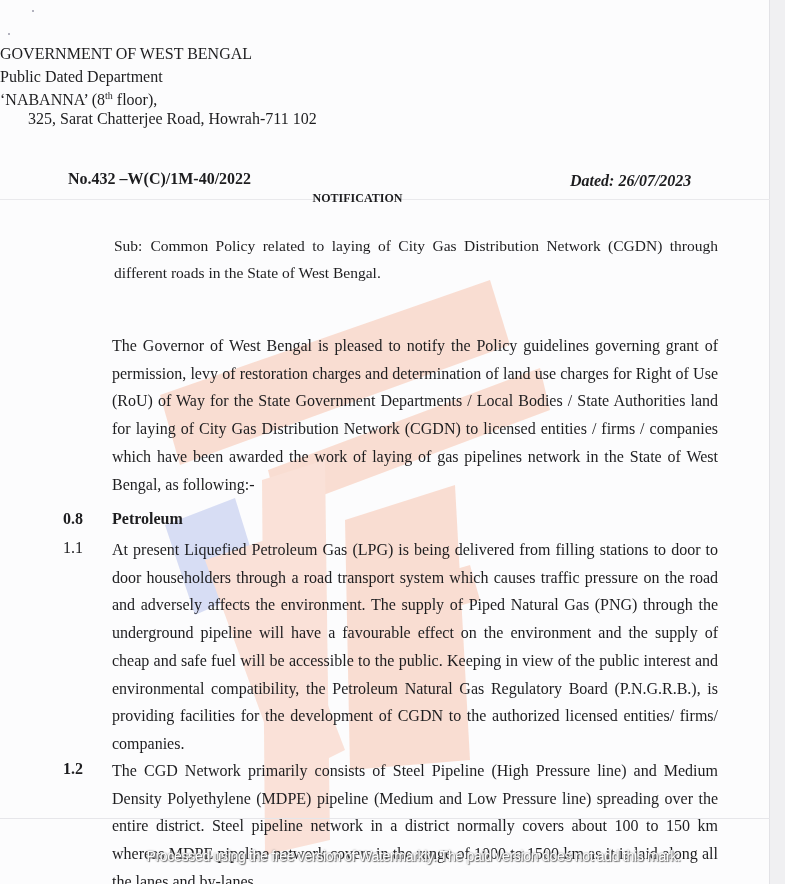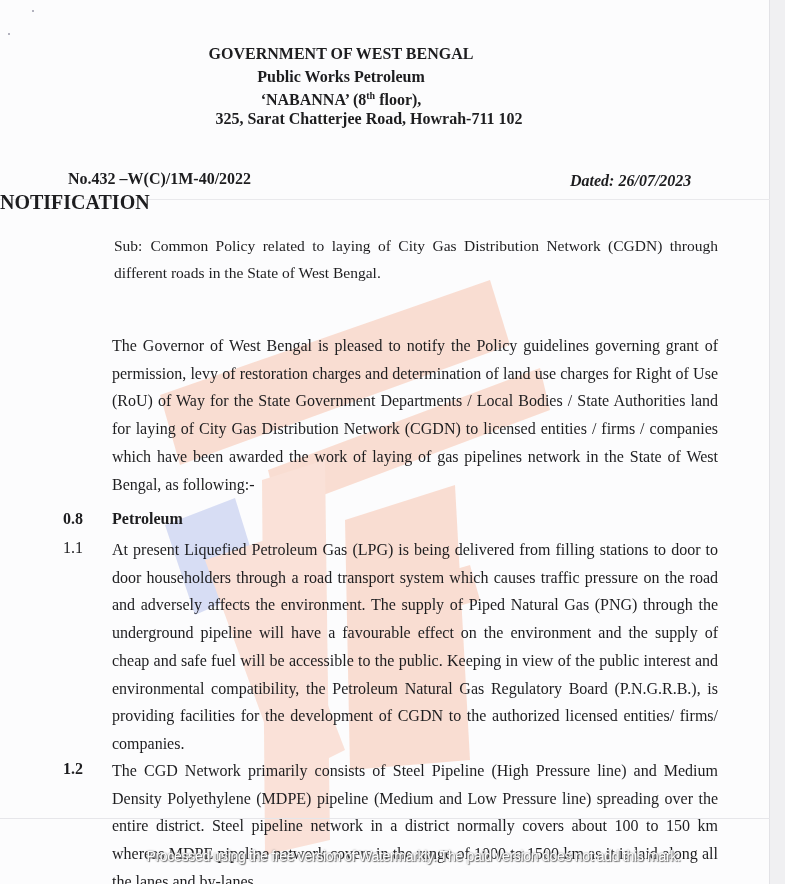--- a/index.html
+++ b/index.html
@@ -6,27 +6,27 @@
     body {
       width: 785px; height: 884px; overflow: hidden; position: relative;
       background: #fdfdfe;
       font-family: "Liberation Serif", "DejaVu Serif", serif;
       color: #1d1d1f;
     }
     .page { position: absolute; left: 0; top: 0; width: 770px; height: 884px; background: #fcfcfd; }
     .scroll-edge { position: absolute; right: 0; top: 0; width: 15px; height: 884px; background: #f0f0f2; border-left: 1px solid #e2e2e6; }
     .wm { position: absolute; pointer-events: none; }
     .wm svg { display: block; }
-    .header { position: absolute; left: 0; width: 682px; text-align: center; font-weight: bold; font-size: 16px; line-height: 24px; }
+    .header { position: absolute; left: 0; width: 682px; text-align: left; font-weight: normal; font-size: 16px; line-height: 24px; }
     .abs { position: absolute; }
     sup { font-size: 10px; line-height: 0; }
     .hrule { position: absolute; left: 0; width: 770px; height: 1px; background: #e9e9ec; }
     .ref { left: 68px; top: 170px; font-weight: bold; font-size: 16px; }
     .dated { left: 570px; top: 172px; font-weight: bold; font-size: 16px; font-style: italic; }
-    .notif { left: 0; width: 715px; text-align: left; top: 191px; font-weight: bold; font-size: 20px; }
+    .notif { left: 0; width: 715px; text-align: center; top: 191px; font-weight: bold; font-size: 12px; }
     .sub { left: 114px; top: 232px; width: 604px; font-weight: normal; font-size: 15.5px; line-height: 27px; text-align: justify; text-align-last: left; }
     .sub .subl { margin-right: 8px; }
     .para { left: 112px; width: 606px; font-size: 16px; line-height: 27.7px; text-align: justify; }
     .intro { top: 332px; }
     .secnum { left: 63px; font-weight: bold; font-size: 16px; }
     .sectitle { left: 112px; font-weight: bold; font-size: 16px; }
     .p11 { top: 536px; }
     .p12 { top: 757px; }
     .banner {
       position: absolute; left: 0; top: 838px; width: 785px; height: 36px;
@@ -54,21 +54,21 @@
       <polygon points="165,525 235,498 262,585 195,615" fill="#94a4e4"></polygon>
       <polygon points="205,560 265,540 345,750 285,780" fill="#f7b294"></polygon>
     </g>
   </svg>
 </div>
 
 <span class="speck" style="left:32px;top:10px;"></span>
 <span class="speck" style="left:8px;top:33px;"></span>
 
 <div class="header" style="top:42px;">GOVERNMENT OF WEST BENGAL</div>
-<div class="header" style="top:65px;">Public Works Petroleum</div>
+<div class="header" style="top:65px;">Public Dated Department</div>
 <div class="header" style="top:88px;"><span>‘NABANNA’ (8</span><sup>th</sup><span> floor),</span></div>
 <div class="header" style="top:107px;margin-left:28px;">325, Sarat Chatterjee Road, Howrah-711 102</div>
 
 <div class="abs ref">No.432 –W(C)/1M-40/2022</div>
 <div class="abs dated">Dated: 26/07/2023</div>
 <div class="hrule" style="top:199px;"></div>
 <div class="abs notif">NOTIFICATION</div>
 
 <div class="abs sub"><span class="subl">Sub:</span><span>Common Policy related to laying of City Gas Distribution Network (CGDN) through different roads in the State of West Bengal.</span></div>
 

